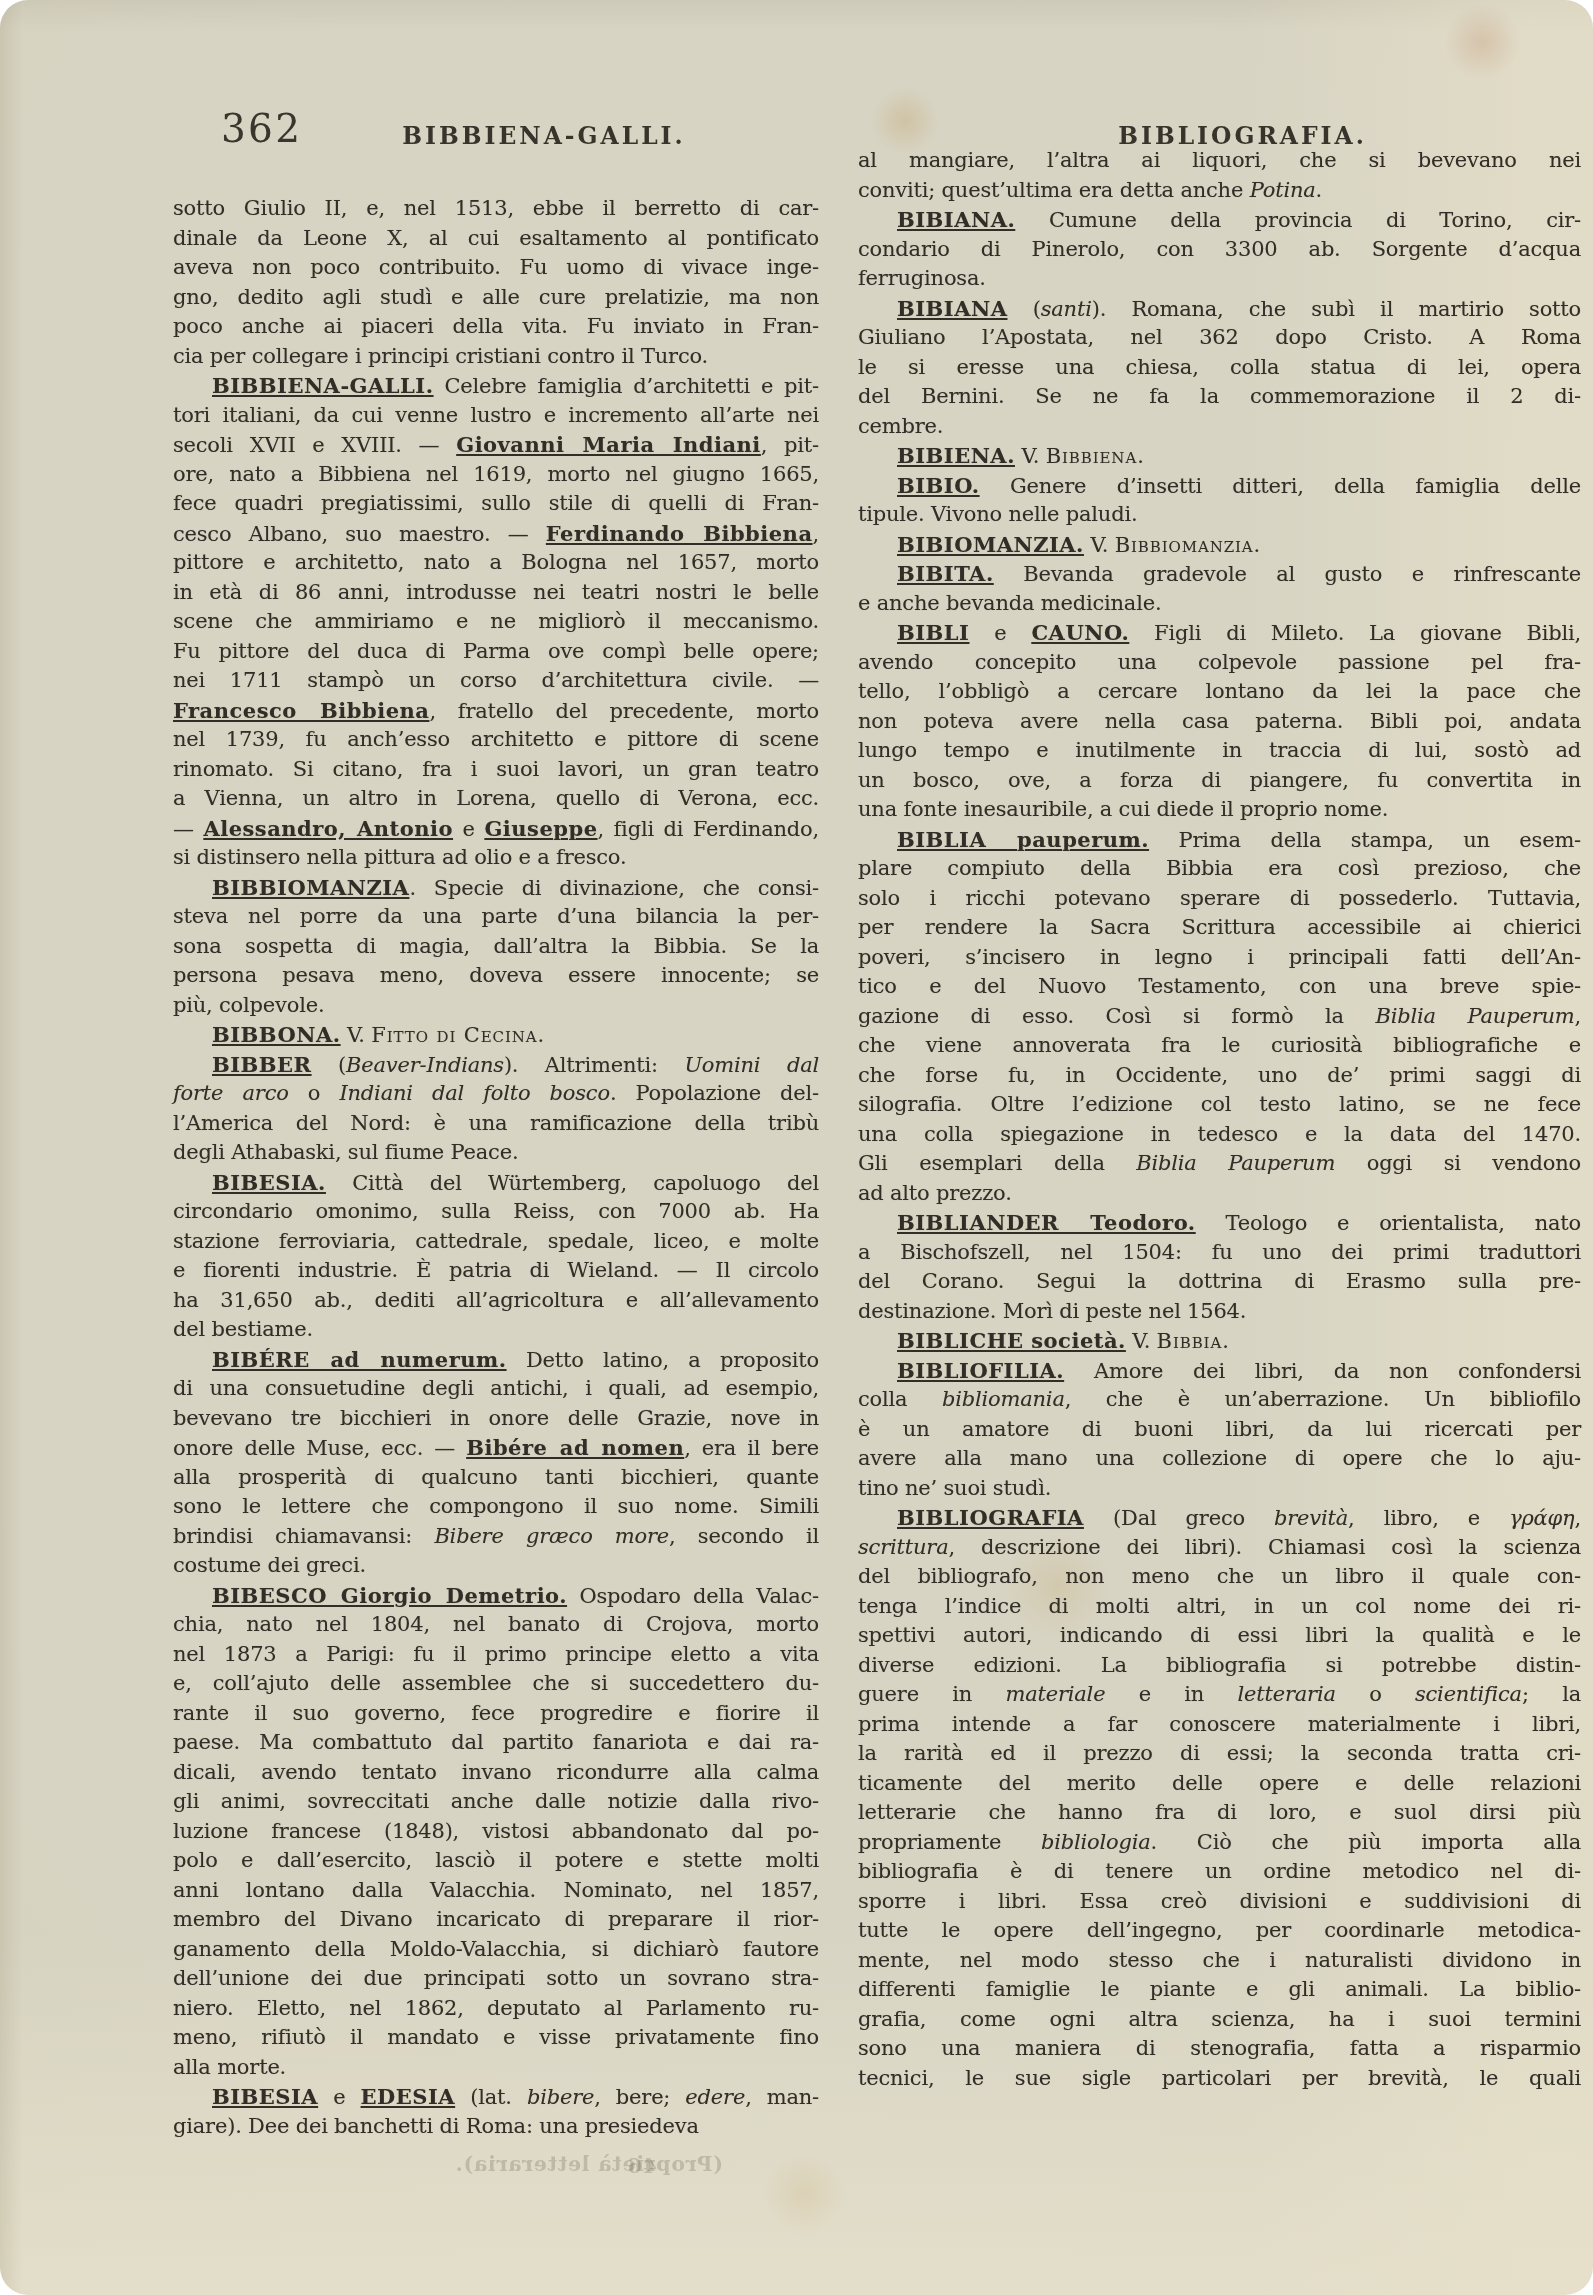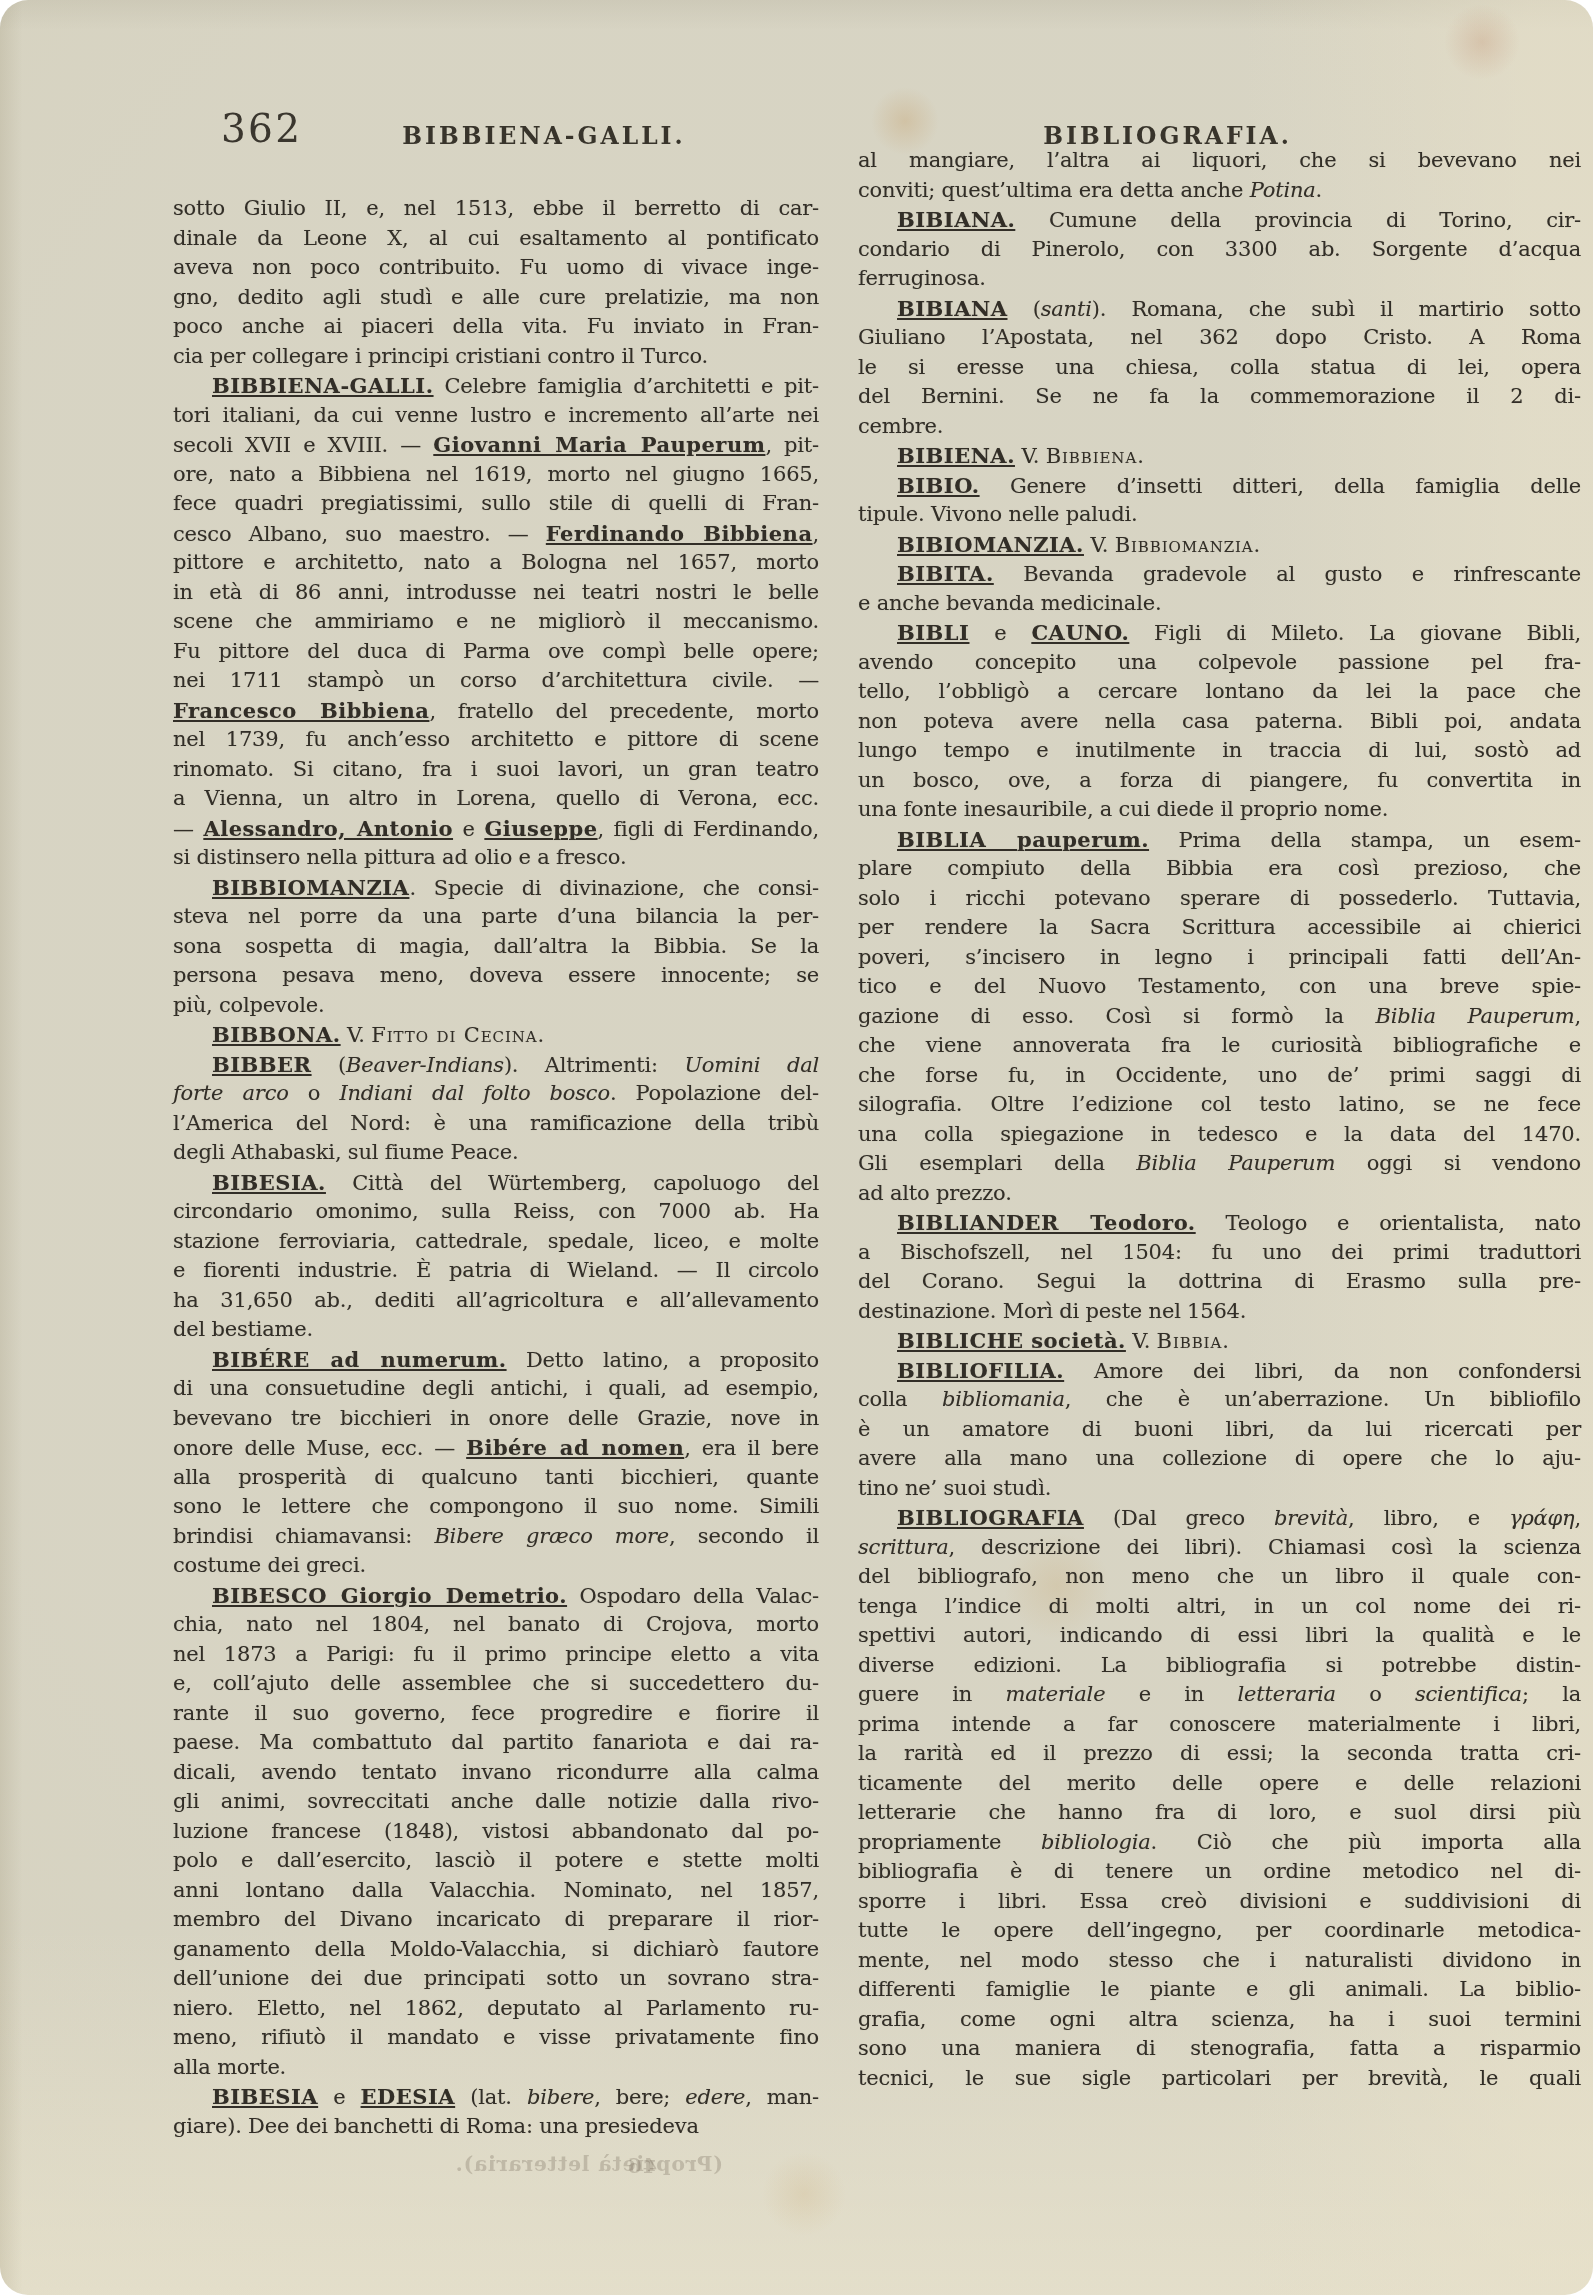--- a/index.html
+++ b/index.html
@@ -25,21 +25,21 @@
   .page-number {
     position:absolute; top:106px; left:221px;
     font-size:39px; letter-spacing:2.3px; color:#3a362e;
   }
   .running-head {
     position:absolute; top:122px;
     font-size:23.4px; font-weight:700; letter-spacing:3px;
     text-align:center; color:#38342b;
   }
   .running-head.left  { left:257px;  width:574px; }
-  .running-head.right { left:843px; width:649px; }
+  .running-head.right { left:918px; width:649px; }
   .col { position:absolute; top:146px; }
   .col.left  { left:173px;  width:646px;margin-top:48px; }
   .col.right { left:858px; width:723px; }
   .line {
     height:29.5px; line-height:29.5px;
     font-size:21px; letter-spacing:-0.2px;
     text-align:justify; text-align-last:justify;
     color:#322e27;
     text-shadow:0 0 0.8px rgba(50,46,39,.25);
   }
@@ -70,21 +70,21 @@
 
   <div class="col left">
       <div class="line">sotto Giulio II, e, nel 1513, ebbe il berretto di car-</div>
       <div class="line">dinale da Leone X, al cui esaltamento al pontificato</div>
       <div class="line">aveva non poco contribuito. Fu uomo di vivace inge-</div>
       <div class="line">gno, dedito agli studì e alle cure prelatizie, ma non</div>
       <div class="line">poco anche ai piaceri della vita. Fu inviato in Fran-</div>
       <div class="line end">cia per collegare i principi cristiani contro il Turco.</div>
       <div class="line ind"><b>BIBBIENA-GALLI.</b> Celebre famiglia d’architetti e pit-</div>
       <div class="line">tori italiani, da cui venne lustro e incremento all’arte nei</div>
-      <div class="line">secoli XVII e XVIII. — <b>Giovanni Maria Pauperum</b>, pit-</div>
+      <div class="line">secoli XVII e XVIII. — <b>Giovanni Maria Indiani</b>, pit-</div>
       <div class="line">ore, nato a Bibbiena nel 1619, morto nel giugno 1665,</div>
       <div class="line">fece quadri pregiatissimi, sullo stile di quelli di Fran-</div>
       <div class="line">cesco Albano, suo maestro. — <b>Ferdinando Bibbiena</b>,</div>
       <div class="line">pittore e architetto, nato a Bologna nel 1657, morto</div>
       <div class="line">in età di 86 anni, introdusse nei teatri nostri le belle</div>
       <div class="line">scene che ammiriamo e ne migliorò il meccanismo.</div>
       <div class="line">Fu pittore del duca di Parma ove compì belle opere;</div>
       <div class="line">nei 1711 stampò un corso d’architettura civile. —</div>
       <div class="line"><b>Francesco Bibbiena</b>, fratello del precedente, morto</div>
       <div class="line">nel 1739, fu anch’esso architetto e pittore di scene</div>

